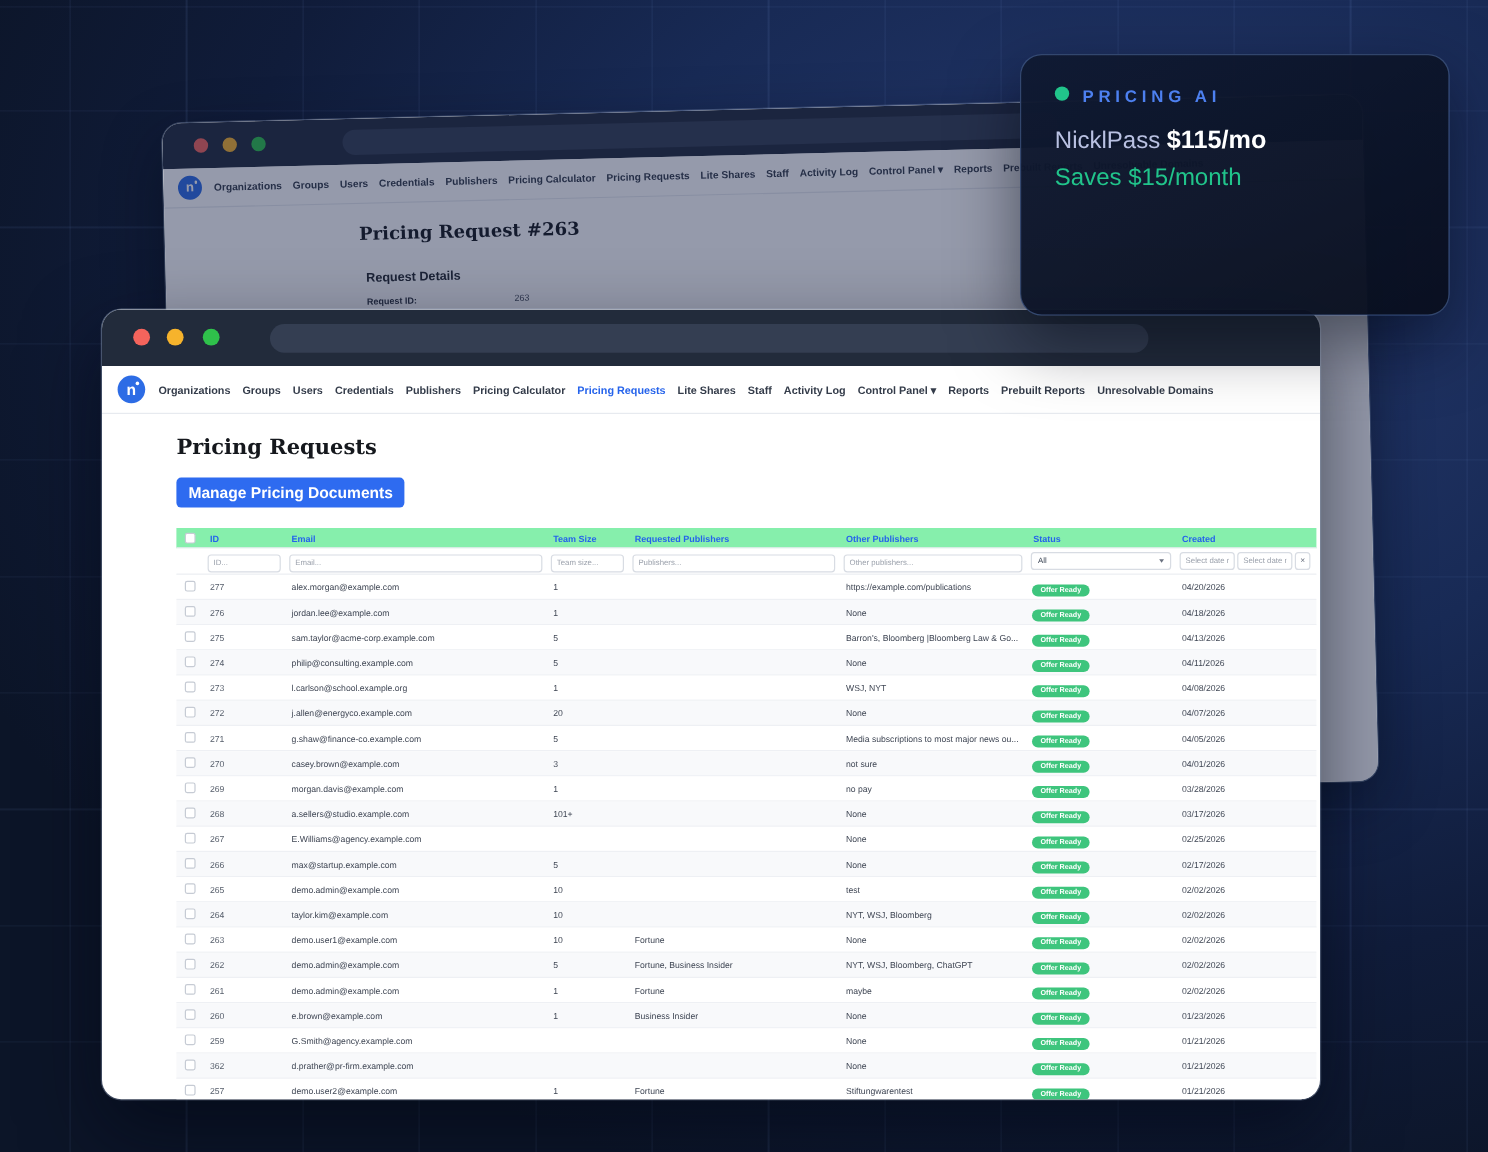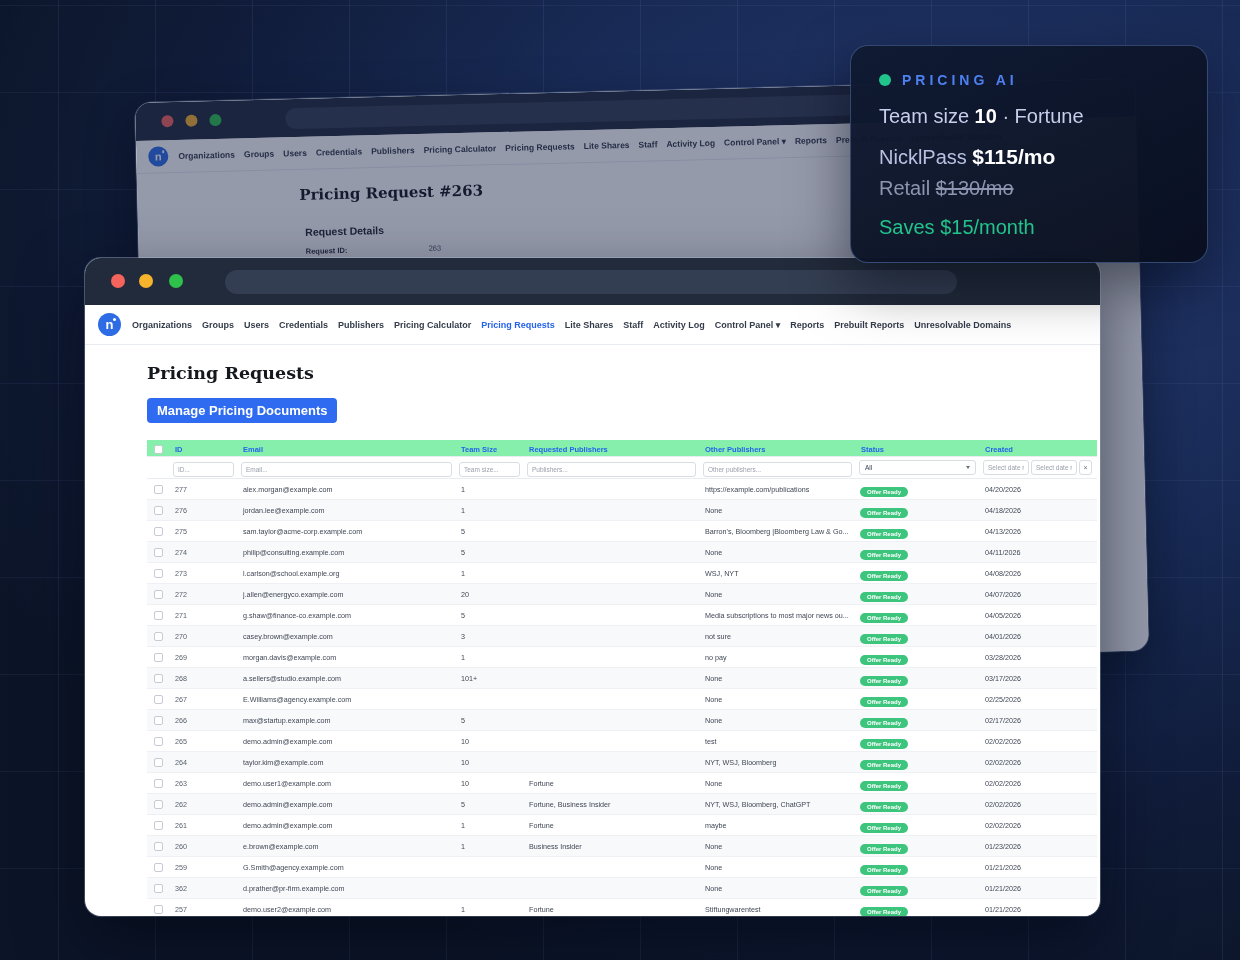--- a/index.html
+++ b/index.html
@@ -94,21 +94,21 @@
   .c-id{ color:#565e6b; }
   .badge{ display:inline-block; margin-left:5px; background:var(--badge-green,#3ec57d); color:#fff;
     font-size:6px; font-weight:700; padding:2.2px 7px; border-radius:8px; white-space:nowrap; }
 
   
   .card{ position:absolute; left:850px; top:45px; width:358px; height:218px; border-radius:18px;
     background:linear-gradient(155deg, rgba(16,26,50,0.97) 0%, rgba(9,15,31,0.97) 100%);
     border:1px solid rgba(115,155,225,0.38);
     box-shadow:0 22px 55px rgba(2,6,18,0.5);
     padding:26px 28px; }
-  .card-head{ display:flex; align-items:center; gap:11px; margin-bottom:17px; }
+  .card-head{ display:flex; gap:11px; margin-bottom:17px; }
   .status-dot{ width:12px; height:12px; border-radius:50%; background:var(--savings-green,#21c48b); }
   .card-title{ color:var(--accent-blue,#4d80f0); font-size:14px; font-weight:700; letter-spacing:4px; }
   .team-line{ color:#c7cdea; font-size:20px; margin-bottom:17px; }
   .team-line b{ color:#fff; }
   .price-line{ color:#b9c1e2; font-size:20px; margin-bottom:8px; }
   .price-line b{ color:#fff; font-size:21px; }
   .retail-line{ color:#8d95b0; font-size:20px; margin-bottom:16px; }
   .retail-line s{ color:#8d95b0; }
   .savings-line{ color:var(--savings-green,#21c48b); font-size:20px; }
 </style>
@@ -471,17 +471,15 @@
 </div>
     </div>
   </div>
 </section>
 
 <aside class="card">
   <div class="card-head">
     <span class="status-dot"></span>
     <span class="card-title">PRICING AI</span>
   </div>
-  <p class="team-line"><span>Team size </span><b>10</b><span> · Fortune</span></p>
   <p class="price-line"><span>NicklPass</span> <b>$115/mo</b></p>
-  <p class="retail-line"><span>Retail</span> <s>$130/mo</s></p>
   <p class="savings-line">Saves $15/month</p>
 </aside>
 
 </body></html>

